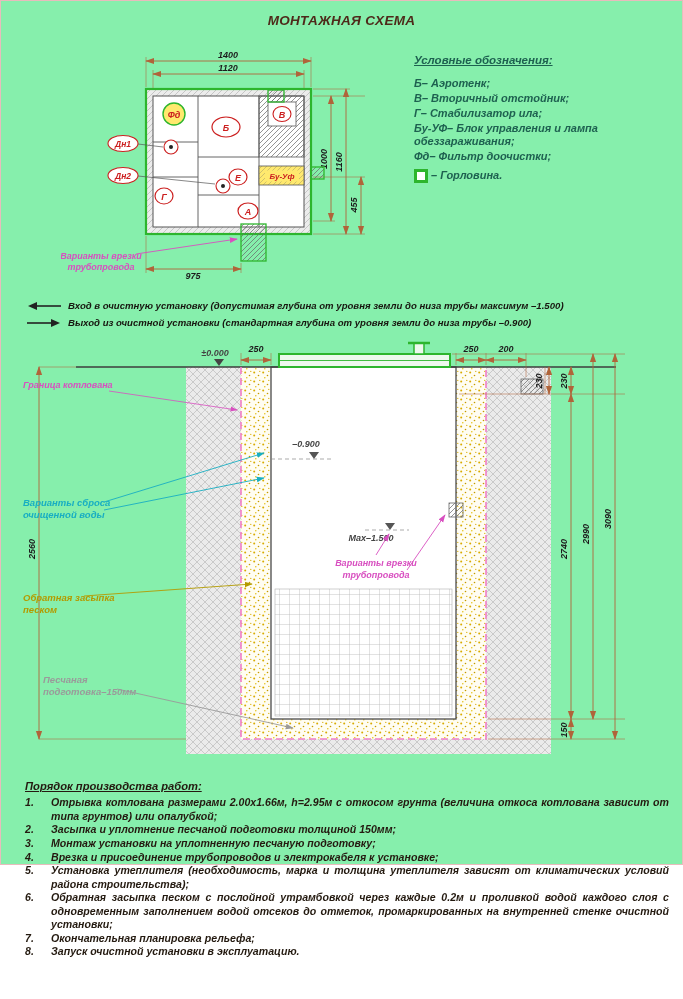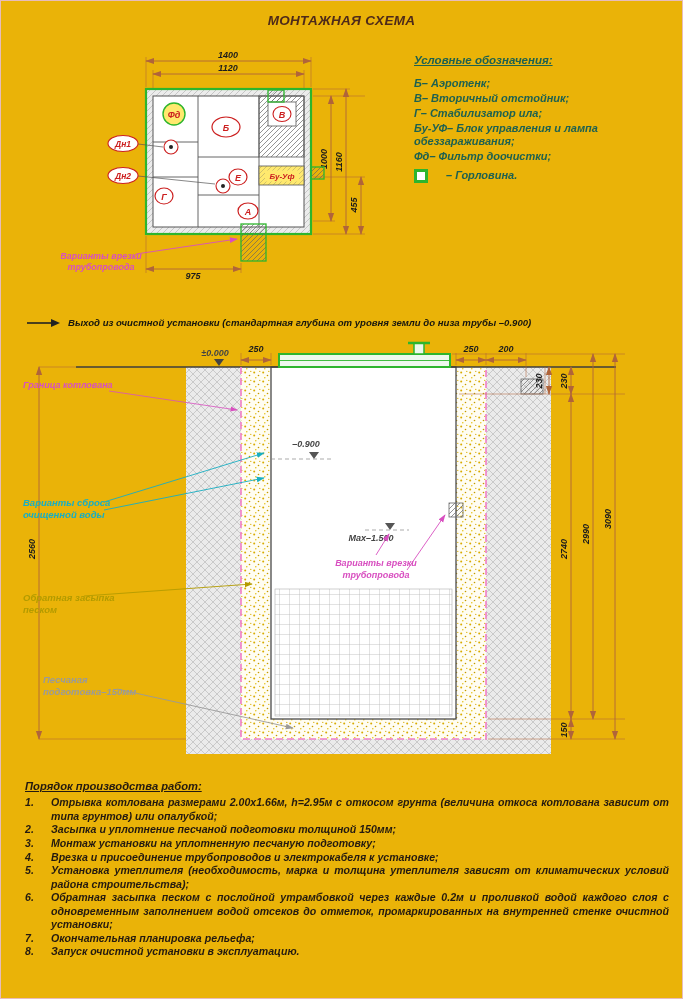--- a/index.html
+++ b/index.html
@@ -1,26 +1,26 @@
 <!DOCTYPE html>
 <html><head>
 <meta charset="utf-8">
 <style>
   *{margin:0;padding:0;box-sizing:border-box}
   html,body{background:#ffffff}
   body{width:683px;height:999px;overflow:hidden}
-  .page{position:relative;width:683px;height:999px;background:#eab308;border:1px solid #e7bcbc;
+  .page{position:relative;width:683px;height:865px;background:#86efac;border:1px solid #e7bcbc;
         font-family:"Liberation Sans",sans-serif;font-style:italic}
   .title{position:absolute;top:11px;left:0;width:100%;text-align:center;font-weight:bold;
          font-size:13.5px;color:#4e2a1a;line-height:1.3;letter-spacing:.3px}
   .legend{position:absolute;left:413px;top:52px;width:260px;color:#1e6150;font-weight:bold;
           font-size:11px;line-height:1.25}
   .legend-heading{text-decoration:underline;font-size:11.5px;margin-bottom:10px}
   .legend-item{margin-bottom:1px}
-  .legend-neck{display:flex;align-items:center;gap:18px;margin-top:5px}
+  .legend-neck{display:flex;align-items:center;gap:3px;margin-top:5px}
   .neck-icon{display:inline-block;width:14px;height:14px;border:3px solid #2db52d;background:#fff;flex:none}
   .plan-svg{position:absolute;left:60px;top:46px}
   .io-row{position:absolute;left:26px;display:flex;align-items:center;gap:7px;color:#17160f;
           font-weight:bold;font-size:9.6px;white-space:nowrap}
   .io-row1{top:299px}.io-row2{top:316px}
   .section-svg{position:absolute;left:8px;top:333px}
   .procedure{position:absolute;left:24px;top:778px;width:644px;color:#241a10;font-weight:bold;
              font-size:10.6px;line-height:1.28}
   .proc-heading{text-decoration:underline;font-size:11.2px;margin-bottom:3px}
   .proc-item{display:flex}
@@ -145,20 +145,27 @@
     <div class="legend-item">В– Вторичный отстойник;</div>
     <div class="legend-item">Г– Стабилизатор ила;</div>
     <div class="legend-item">Бу-УФ– Блок управления и лампа обеззараживания;</div>
     <div class="legend-item">Фд– Фильтр доочистки;</div>
     <div class="legend-item legend-neck">
       <span class="neck-icon"></span>
       <span>– Горловина.</span>
     </div>
   </div>
 
+  <div class="io-row io-row1">
+    <svg width="34" height="10" viewBox="0 0 34 10">
+      <line x1="6" y1="5" x2="34" y2="5" stroke="#222" stroke-width="1.6"></line>
+      <path d="M10 1L1 5L10 9z" fill="#222"></path>
+    </svg>
+    <span>Вход в очистную установку (допустимая глубина от уровня земли до низа трубы максимум –1.500)</span>
+  </div>
   <div class="io-row io-row2">
     <svg width="34" height="10" viewBox="0 0 34 10">
       <line x1="0" y1="5" x2="28" y2="5" stroke="#222" stroke-width="1.6"></line>
       <path d="M24 1L33 5L24 9z" fill="#222"></path>
     </svg>
     <span>Выход из очистной установки (стандартная глубина от уровня земли до низа трубы –0.900)</span>
   </div>
 
   <svg class="section-svg" width="667" height="432" viewBox="0 0 667 432">
     <defs>

